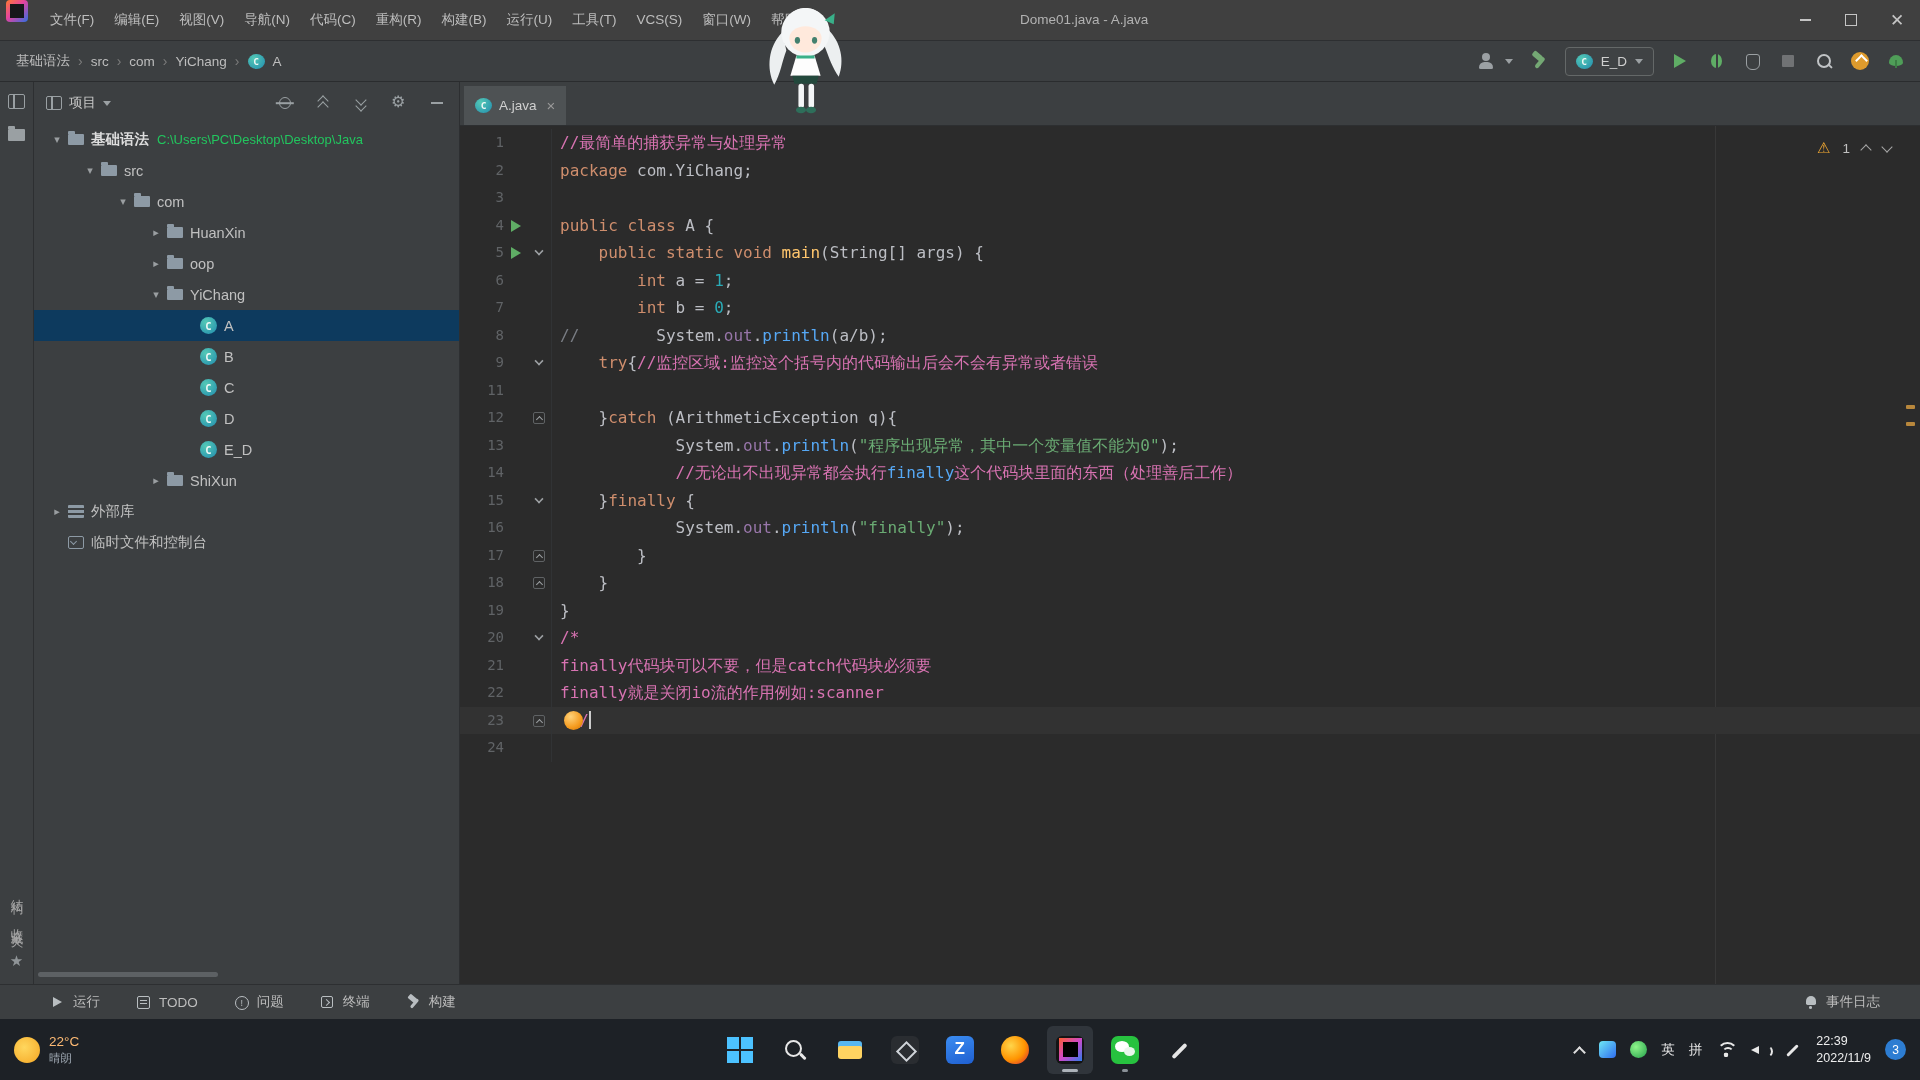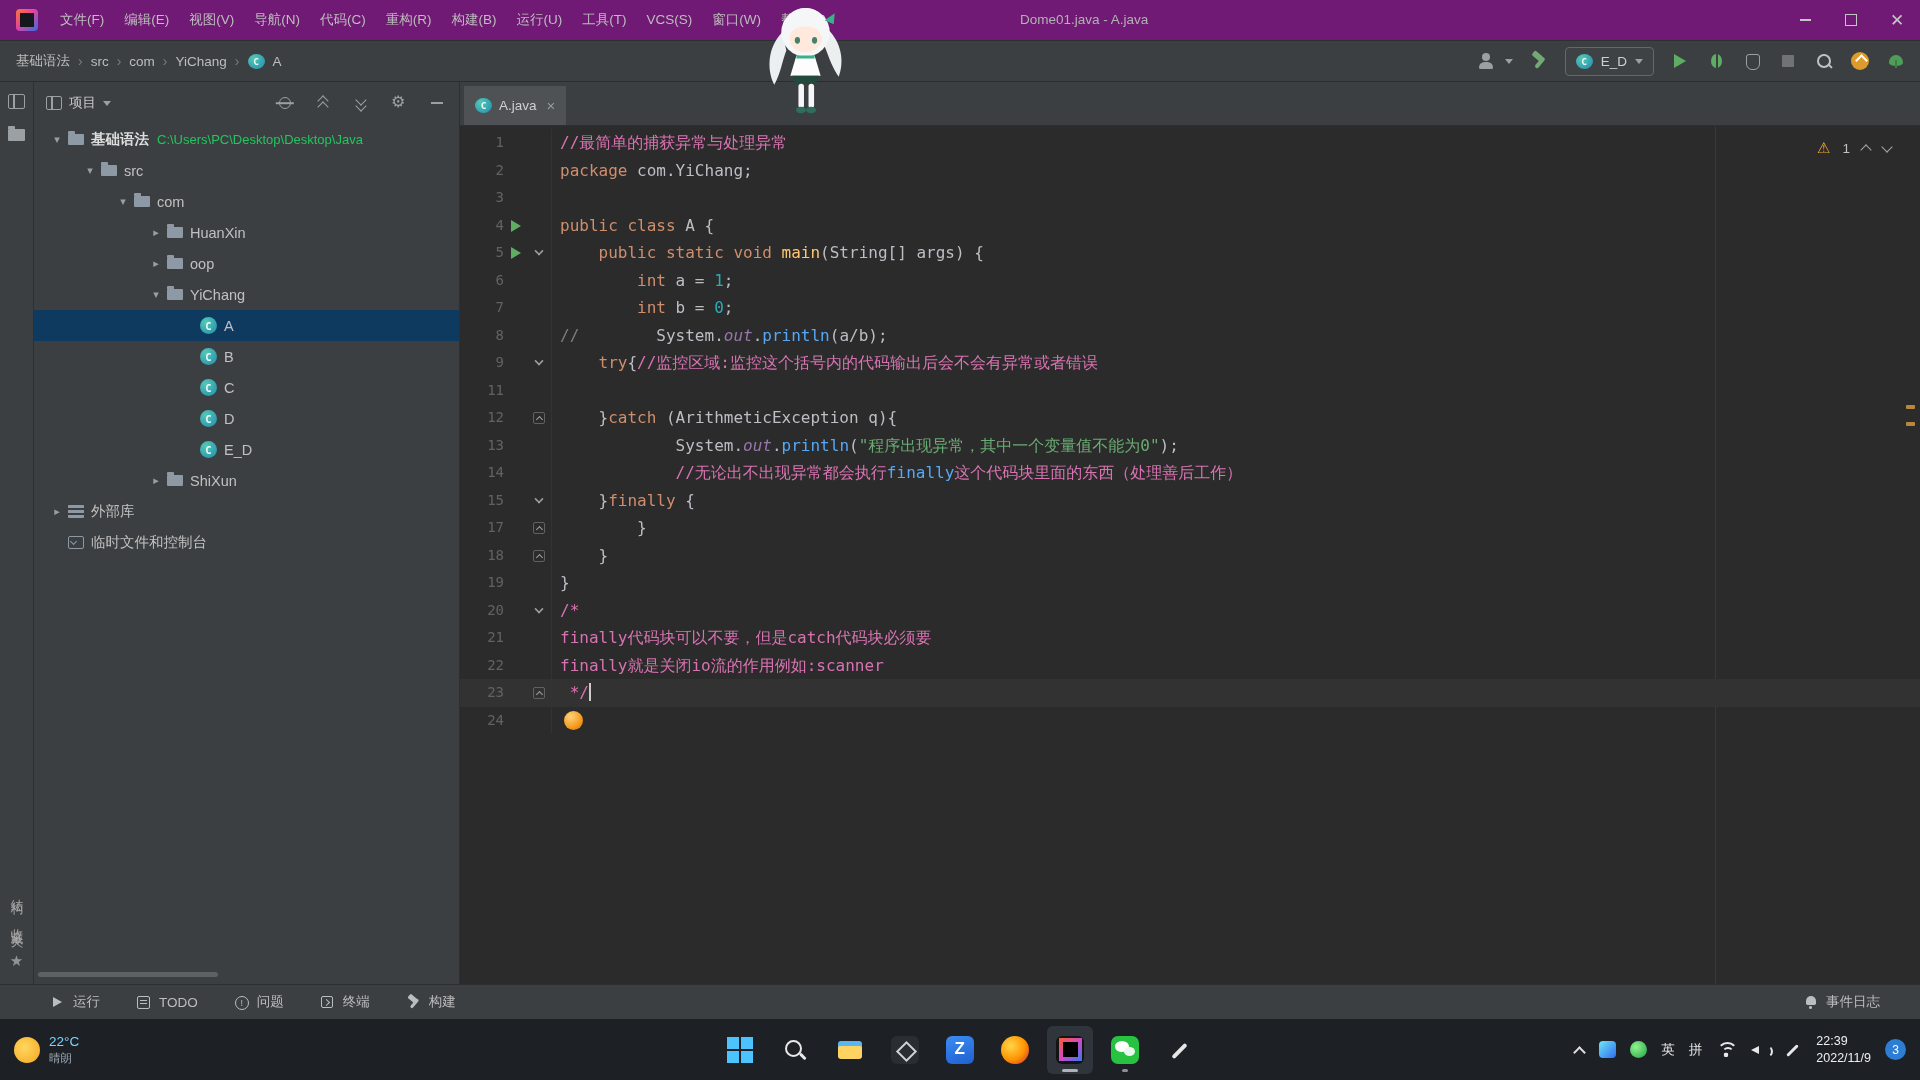--- a/index.html
+++ b/index.html
@@ -1,21 +1,21 @@
 <!DOCTYPE html>
 <html><head>
 <meta charset="utf-8">
 <style>
 *{margin:0;padding:0;box-sizing:border-box}
 html,body{width:1920px;height:1080px;overflow:hidden;background:#2b2b2b;
   font-family:"Liberation Sans","DejaVu Sans",sans-serif;color:#bbbbbb}
 .screen{position:relative;width:1920px;height:1080px;display:flex;flex-direction:column}
 
 
-.titlebar{flex:0 0 40px;background:#701a75;border-bottom:1px solid #2d2f31;display:flex;align-items:center;padding-left:16px;position:relative}
+.titlebar{flex:0 0 40px;background:#404040;border-bottom:1px solid #2d2f31;display:flex;align-items:flex-start;padding-left:6px;position:relative}
 .app-logo{width:22px;height:22px;border-radius:4px;margin-right:12px;background:linear-gradient(135deg,#ff7a2f,#e343a0 45%,#2e6fe3);position:relative;flex:0 0 22px}
 .app-logo::after{content:"";position:absolute;inset:4px;background:#15171a}
 .menus{display:flex;align-items:center;height:40px}
 .menu-item{padding:0 10px;font-size:13.5px;color:#bdbdbd;line-height:40px;cursor:default;white-space:nowrap}
 .win-title{position:absolute;left:1020px;top:0;height:40px;line-height:40px;font-size:13.5px;color:#b2b2b2;white-space:nowrap}
 .win-controls{margin-left:auto;display:flex;height:40px}
 .wc{width:46px;height:40px;display:flex;align-items:center;justify-content:center;color:#c5c5c5}
 .wc-min::before{content:"";width:11px;height:1.6px;background:#c5c5c5}
 .wc-max::before{content:"";width:10px;height:10px;border:1.4px solid #c5c5c5}
 .wc-close{font-size:17px}
@@ -99,21 +99,21 @@
 .ln{flex:0 0 44px;text-align:right;color:#606366;font-size:14px;font-family:"DejaVu Sans Mono",monospace}
 .slotA{flex:0 0 26px;position:relative}
 .slotB{flex:0 0 22px;position:relative;border-right:1px solid #313335}
 .codetext{padding-left:8px}
 .run-arrow{position:absolute;left:7px;top:8px;width:0;height:0;border-left:10px solid #5fad65;border-top:6px solid transparent;border-bottom:6px solid transparent}
 .fold-down{position:absolute;left:5px;top:8px;width:8px;height:8px;border-right:2px solid #9da0a3;border-bottom:2px solid #9da0a3;transform:rotate(45deg) scale(.8)}
 .fold-end{position:absolute;left:3px;top:8px;width:12px;height:12px;border:1px solid #5f6264;border-radius:2px}
 .fold-end::after{content:"";position:absolute;left:3px;top:4px;width:4px;height:4px;border-left:1.6px solid #9da0a3;border-top:1.6px solid #9da0a3;transform:rotate(45deg)}
 .t-p{color:#bcbec4}.t-k{color:#cf8e6d}.t-c{color:#d873b2}.t-h{color:#56a8f5}
 .t-s{color:#6aab73}.t-n{color:#2aacb8}.t-m{color:#56a8f5}
-.t-f{color:#9876aa;font-style:italic}.t-g{color:#7a7e85}.t-d{color:#ffc66d}
+.t-f{color:#9876aa;}.t-g{color:#7a7e85}.t-d{color:#ffc66d}
 .t-hl{color:#bcbec4;background:#48505a;border-radius:2px}
 .caret{display:inline-block;width:2px;height:18px;background:#cccccc;vertical-align:-3px}
 .guide{position:absolute;left:1255px;top:0;bottom:0;width:1px;background:#383838;z-index:1}
 .inspections{position:absolute;top:13px;right:28px;display:flex;align-items:center;gap:12px;font-size:13.5px;color:#c0c0c0;z-index:5;font-family:"Liberation Sans",sans-serif}
 .warn-tri{color:#f0a732;font-size:15px}
 .chv{width:9px;height:9px;display:inline-block;position:relative}
 .chv::before{content:"";position:absolute;left:0;top:2px;width:7px;height:7px;border-left:1.8px solid #a7a7a7;border-top:1.8px solid #a7a7a7}
 .chv-up::before{transform:rotate(45deg)}
 .chv-dn::before{transform:rotate(225deg);top:-1px}
 .stripe{position:absolute;right:5px;width:9px;height:4px;background:#b8873c;border-radius:1px;z-index:5}
@@ -141,21 +141,21 @@
 .sb-right{margin-left:auto;display:flex;align-items:center;gap:26px}
 .lock{width:12px;height:14px;position:relative;display:inline-block}
 .lock::before{content:"";position:absolute;left:0;bottom:0;width:12px;height:7px;background:#a8a8a8;border-radius:1.5px}
 .lock::after{content:"";position:absolute;left:2.5px;top:0;width:7px;height:7px;border:1.8px solid #a8a8a8;border-bottom:none;border-radius:4px 4px 0 0}
 
 
 .taskbar{flex:0 0 61px;background:#1d2126;display:flex;align-items:center;position:relative;color:#e8e8e8}
 .weather{display:flex;align-items:center;gap:9px;padding-left:14px}
 .sun{width:26px;height:26px;border-radius:50%;background:radial-gradient(circle at 40% 40%,#ffd75e,#f5a623)}
 .weather-txt{display:flex;flex-direction:column;line-height:1.25}
-.w-temp{font-size:13.5px;color:#7dd3fc}
+.w-temp{font-size:13.5px;color:#fdba74}
 .w-desc{font-size:11.5px;color:#9aa3ad}
 .apps{position:absolute;left:50%;transform:translateX(-50%);display:flex;gap:9px}
 .app{width:46px;height:48px;border-radius:6px;display:flex;align-items:center;justify-content:center;position:relative}
 .app.active{background:#30353b}
 .app.active::after{content:"";position:absolute;bottom:2px;left:15px;width:16px;height:3px;border-radius:2px;background:#adb3ba}
 .app.running::after{content:"";position:absolute;bottom:2px;left:20px;width:6px;height:3px;border-radius:2px;background:#8a9097}
 .ai{width:28px;height:28px;position:relative}
 .ai-start::before{content:"";position:absolute;left:1px;top:1px;width:12px;height:12px;background:#4cc2ff;box-shadow:14px 0 #4cc2ff,0 14px #4cc2ff,14px 14px #4cc2ff}
 .ai-search::before{content:"";position:absolute;left:4px;top:4px;width:13px;height:13px;border:2.5px solid #e8e8e8;border-radius:50%}
 .ai-search::after{content:"";position:absolute;left:18px;top:19px;width:8px;height:2.5px;background:#e8e8e8;border-radius:2px;transform:rotate(45deg)}
@@ -374,20 +374,21 @@
             <div class="line"><span class="ln">5</span><span class="slotA"><span class="run-arrow"></span></span><span class="slotB"><span class="fold-down"></span></span><span class="codetext"><span class="t-p">    </span><span class="t-k">public static void </span><span class="t-d">main</span><span class="t-p">(String[] args) {</span></span></div>
             <div class="line"><span class="ln">6</span><span class="slotA"></span><span class="slotB"></span><span class="codetext"><span class="t-p">        </span><span class="t-k">int </span><span class="t-p">a = </span><span class="t-n">1</span><span class="t-p">;</span></span></div>
             <div class="line"><span class="ln">7</span><span class="slotA"></span><span class="slotB"></span><span class="codetext"><span class="t-p">        </span><span class="t-k">int </span><span class="t-p">b = </span><span class="t-n">0</span><span class="t-p">;</span></span></div>
             <div class="line"><span class="ln">8</span><span class="slotA"></span><span class="slotB"></span><span class="codetext"><span class="t-g">//</span><span class="t-p">        </span><span class="t-p">System.</span><span class="t-f">out</span><span class="t-p">.</span><span class="t-m">println</span><span class="t-p">(a/b);</span></span></div>
             <div class="line"><span class="ln">9</span><span class="slotA"></span><span class="slotB"><span class="fold-down"></span></span><span class="codetext"><span class="t-p">    </span><span class="t-k">try</span><span class="t-p">{</span><span class="t-c">//监控区域:监控这个括号内的代码输出后会不会有异常或者错误</span></span></div>
             <div class="line"><span class="ln">11</span><span class="slotA"></span><span class="slotB"></span></div>
             <div class="line"><span class="ln">12</span><span class="slotA"></span><span class="slotB"><span class="fold-end"></span></span><span class="codetext"><span class="t-p">    }</span><span class="t-k">catch</span><span class="t-p"> (ArithmeticException q){</span></span></div>
             <div class="line"><span class="ln">13</span><span class="slotA"></span><span class="slotB"></span><span class="codetext"><span class="t-p">            </span><span class="t-p">System.</span><span class="t-f">out</span><span class="t-p">.</span><span class="t-m">println</span><span class="t-p">(</span><span class="t-s">"程序出现异常，其中一个变量值不能为0"</span><span class="t-p">);</span></span></div>
             <div class="line"><span class="ln">14</span><span class="slotA"></span><span class="slotB"></span><span class="codetext"><span class="t-p">            </span><span class="t-c">//无论出不出现异常都会执行</span><span class="t-h">finally</span><span class="t-c">这个代码块里面的东西（处理善后工作）</span></span></div>
             <div class="line"><span class="ln">15</span><span class="slotA"></span><span class="slotB"><span class="fold-down"></span></span><span class="codetext"><span class="t-p">    }</span><span class="t-k">finally</span><span class="t-p"> {</span></span></div>
+            <div class="line"><span class="ln">16</span><span class="slotA"></span><span class="slotB"></span><span class="codetext"><span class="t-p">            </span><span class="t-p">System.</span><span class="t-f">out</span><span class="t-p">.</span><span class="t-m">println</span><span class="t-p">(</span><span class="t-s">"finally"</span><span class="t-p">);</span></span></div>
             <div class="line"><span class="ln">17</span><span class="slotA"></span><span class="slotB"><span class="fold-end"></span></span><span class="codetext"><span class="t-p">        }</span></span></div>
             <div class="line"><span class="ln">18</span><span class="slotA"></span><span class="slotB"><span class="fold-end"></span></span><span class="codetext"><span class="t-p">    }</span></span></div>
             <div class="line"><span class="ln">19</span><span class="slotA"></span><span class="slotB"></span><span class="codetext"><span class="t-p">}</span></span></div>
             <div class="line"><span class="ln">20</span><span class="slotA"></span><span class="slotB"><span class="fold-down"></span></span><span class="codetext"><span class="t-c">/*</span></span></div>
             <div class="line"><span class="ln">21</span><span class="slotA"></span><span class="slotB"></span><span class="codetext"><span class="t-c">finally代码块可以不要，但是catch代码块必须要</span></span></div>
             <div class="line"><span class="ln">22</span><span class="slotA"></span><span class="slotB"></span><span class="codetext"><span class="t-c">finally就是关闭io流的作用例如:scanner</span></span></div>
             <div class="line current"><span class="ln">23</span><span class="slotA"></span><span class="slotB"><span class="fold-end"></span></span><span class="codetext"><span class="t-c"> */</span><span class="caret"></span></span></div>
             <div class="line"><span class="ln">24</span><span class="slotA"></span><span class="slotB"></span><span class="codetext"></span></div>
           </div>
         <div class="inspections">

